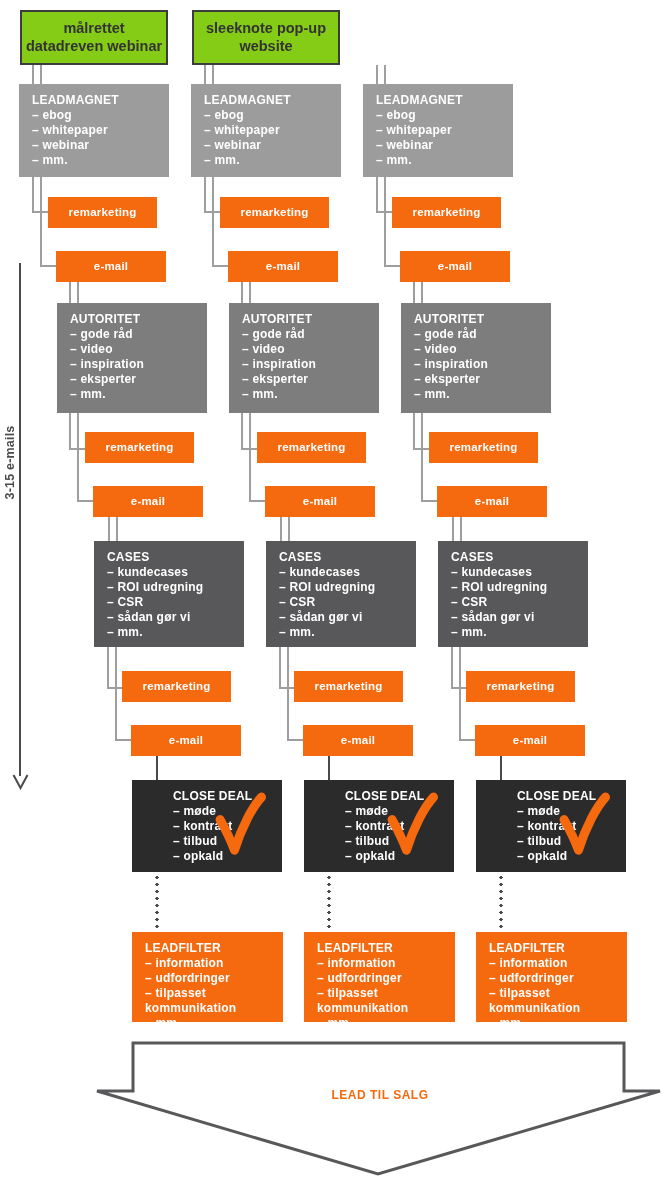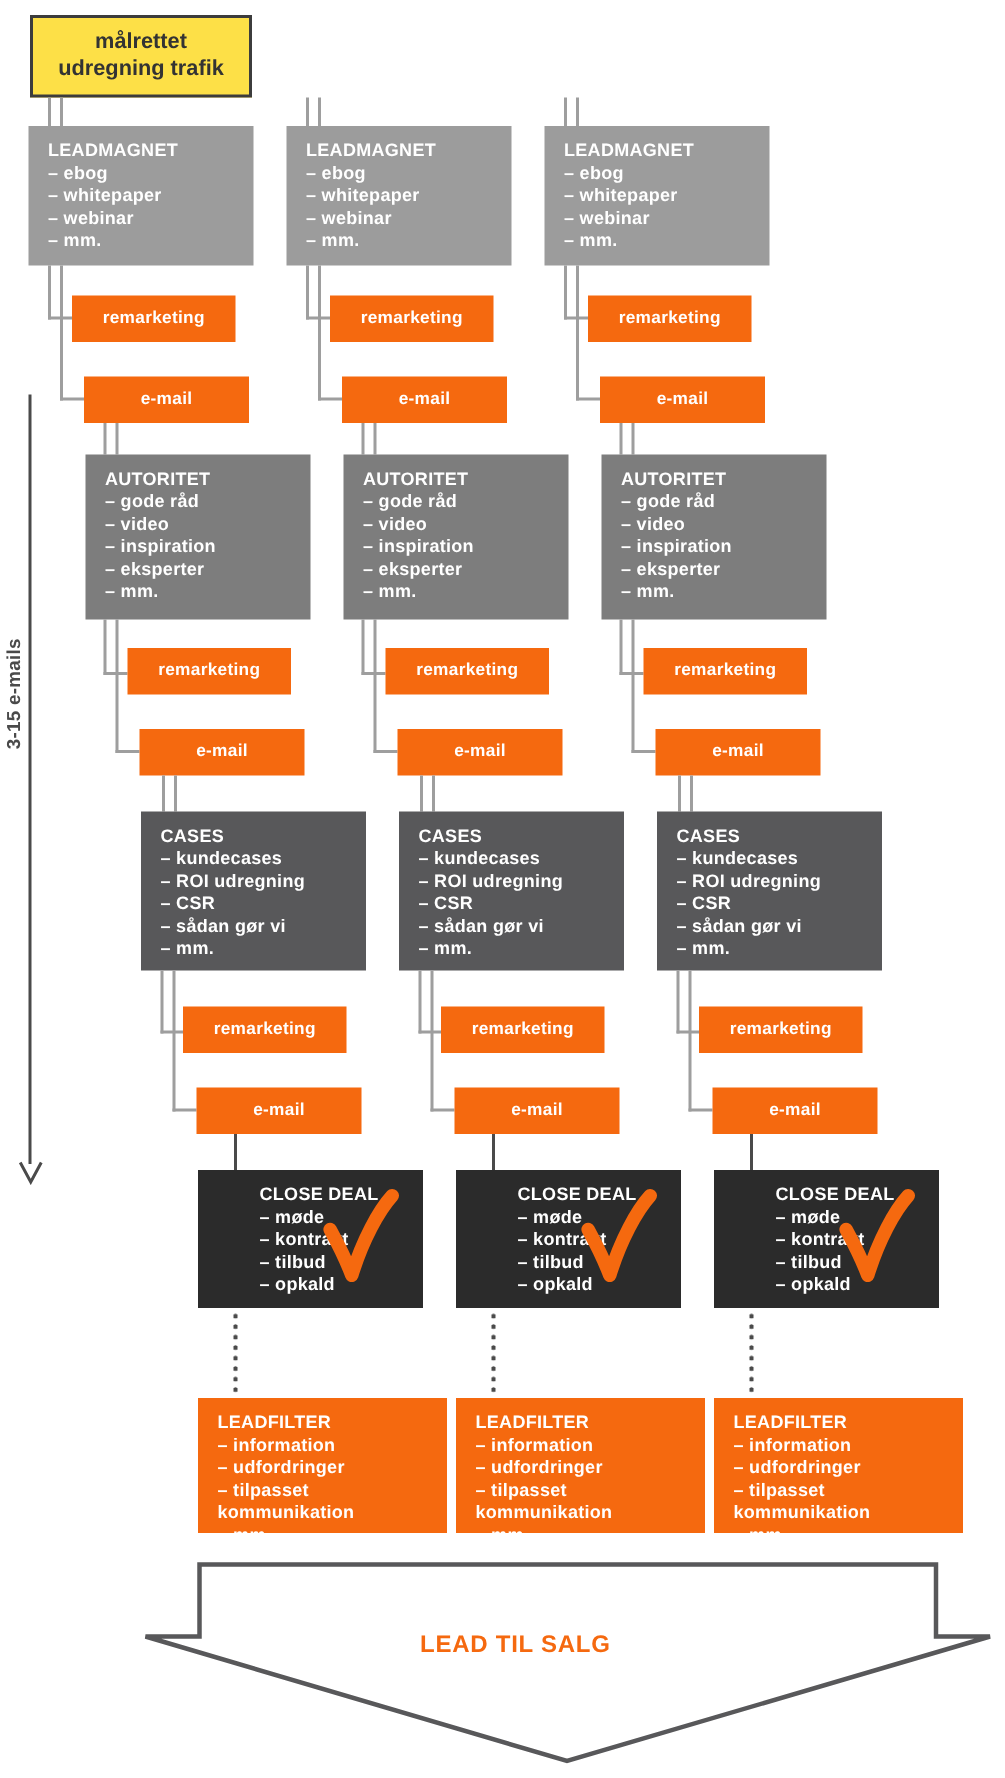--- a/index.html
+++ b/index.html
@@ -5,34 +5,34 @@
   html,body{margin:0;padding:0;background:#fff;}
   #stage-area{
     position:relative;width:670px;height:1185px;background:#fff;overflow:hidden;
     font-family:"Liberation Sans",sans-serif;font-weight:bold;
   }
   .column{position:absolute;top:0;width:300px;height:1035px;}
   .col1{left:0;} .col2{left:172px;} .col3{left:344px;}
 
   .hdr{
     position:absolute;left:20px;top:10px;width:148px;height:55px;
-    box-sizing:border-box;border:2px solid #3c3c3c;background:#fde047;color:#333;
+    box-sizing:border-box;border:2px solid #3c3c3c;background:#84cc16;color:#333;
     display:flex;flex-direction:column;align-items:center;justify-content:center;
     font-size:14.5px;line-height:1.22;text-align:center;
   }
   .stage{
     position:absolute;box-sizing:border-box;color:#fff;
     font-size:12px;padding:9px 6px 0 13px;letter-spacing:.2px;
   }
   .stage .line{line-height:15px;}
   .lm {left:19px; top:84px; width:150px;height:93px; background:#9c9c9c;}
   .aut{left:57px; top:303px;width:150px;height:110px;background:#7d7d7d;}
   .cas{left:94px; top:541px;width:150px;height:106px;background:#58585a;}
   .cd {left:132px;top:780px;width:150px;height:92px; background:#2b2b2b;padding-left:41px;}
-  .lf {left:132px;top:932px;width:166px;height:90px; background:#f5690f;}
+  .lf {left:132px;top:932px;width:151px;height:90px; background:#f5690f;}
 
   .pill{
     position:absolute;width:110px;height:31px;background:#f5690f;color:#fff;
     font-size:11.5px;line-height:31px;text-align:center;letter-spacing:.2px;
   }
   .b1{left:48px; top:197px;width:109px;}
   .e1{left:56px; top:251px;}
   .b2{left:85px; top:432px;width:109px;}
   .e2{left:93px; top:486px;}
   .b3{left:122px;top:671px;width:109px;}
@@ -49,33 +49,33 @@
   .check{position:absolute;left:80px;top:10px;width:54px;height:70px;}
 
   .side-line{position:absolute;left:19px;top:263px;width:2px;height:513px;background:#4a4a4a;}
   .side-head{position:absolute;left:12px;top:774px;width:17px;height:16px;}
   .side-label{
     position:absolute;left:-45px;top:455px;width:110px;height:15px;
     transform:rotate(-90deg);color:#4a4a4a;font-size:12.5px;text-align:center;letter-spacing:.2px;
   }
   .funnel{position:absolute;left:0;top:1030px;width:670px;height:155px;}
   .funnel-label{
-    position:absolute;left:280px;top:1088px;width:200px;
-    color:#f5690f;font-size:16px;letter-spacing:.5px;
+    position:absolute;left:280px;top:1088px;width:200px;text-align:center;
+    color:#f5690f;font-size:12px;letter-spacing:.5px;
   }
 </style>
 </head>
 <body>
 
 <div id="stage-area">
 
   <div class="column col1">
     <div class="hdr">
       <span>målrettet</span>
-      <span>udregning trafik</span>
+      <span>datadreven webinar</span>
     </div>
     <div class="vline" style="left:32px;top:65px;height:19px;"></div>
     <div class="vline" style="left:40px;top:65px;height:19px;"></div>
 
     <div class="stage lm">
       <div class="line">LEADMAGNET</div>
       <div class="line">– ebog</div>
       <div class="line">– whitepaper</div>
       <div class="line">– webinar</div>
       <div class="line">– mm.</div>
@@ -137,20 +137,24 @@
     <div class="stage lf">
       <div class="line">LEADFILTER</div>
       <div class="line">– information</div>
       <div class="line">– udfordringer</div>
       <div class="line">– tilpasset kommunikation</div>
       <div class="line">– mm.</div>
     </div>
   </div>
 
   <div class="column col2">
+    <div class="hdr">
+      <span>sleeknote pop-up</span>
+      <span>website</span>
+    </div>
     <div class="vline" style="left:32px;top:65px;height:19px;"></div>
     <div class="vline" style="left:40px;top:65px;height:19px;"></div>
 
     <div class="stage lm">
       <div class="line">LEADMAGNET</div>
       <div class="line">– ebog</div>
       <div class="line">– whitepaper</div>
       <div class="line">– webinar</div>
       <div class="line">– mm.</div>
     </div>

